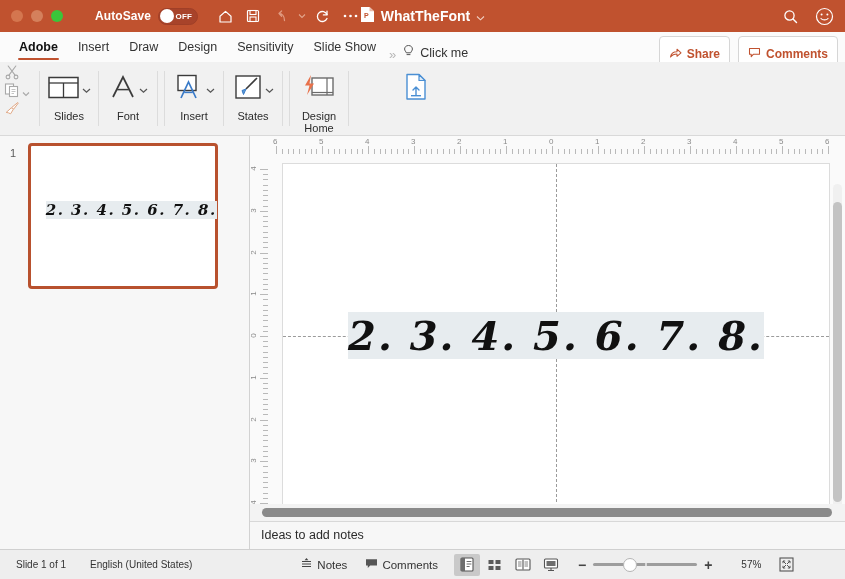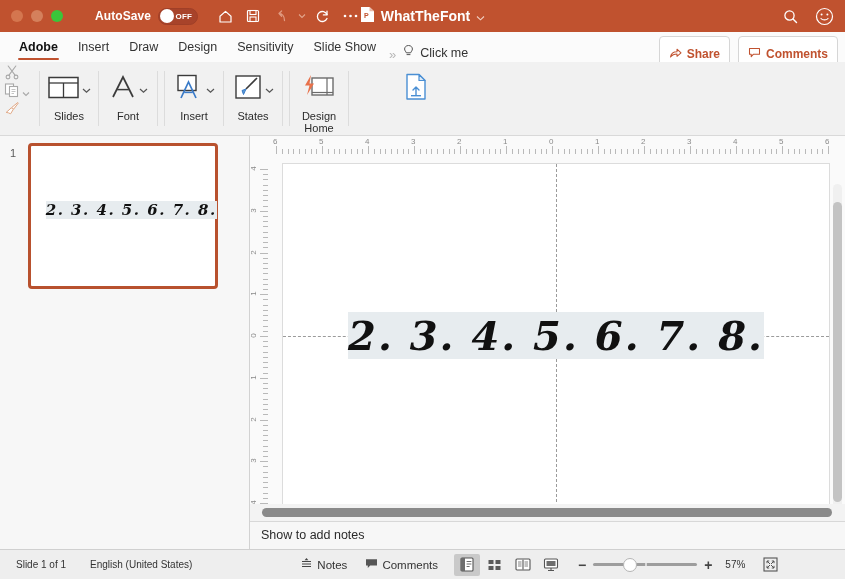--- a/index.html
+++ b/index.html
@@ -748,21 +748,21 @@
         <div class="thumbbar"></div>
       </div>
     </div>
   </div>
 
   <div class="hscrollwrap">
     <div class="hscroll"></div>
   </div>
 
   <div class="notespane">
-    <div class="notestext">Show to add notes</div>
+    <div class="notestext">Ideas to add notes</div>
   </div>
 
   <div class="statusbar">
     <div class="st-item" style="margin-left:16px">Slide 1 of 1</div>
     <div class="st-item" style="margin-left:24px">English (United States)</div>
 
     <div class="st-btn" style="margin-left:108px">
       <span>
         <svg width="13" height="13" viewBox="0 0 13 13">
             <path d="M2 4.5 H11 M2 7 H11 M2 9.5 H11" stroke="#444" stroke-width="1.1"></path>
@@ -814,21 +814,21 @@
     </div>
 
     <div class="zoomrow" style="margin-left:14px">
       <span class="plusminus">−</span>
       <div class="zslider">
         <div class="ztrack"></div>
         <div class="zmid"></div>
         <div class="zknob"></div>
       </div>
       <span class="plusminus">+</span>
-      <span class="st-item" style="margin-left:6px">57%</span>
+      <span class="st-item" style="margin-left:22px">57%</span>
     </div>
 
     <div class="vbtn" style="margin-left:12px">
       <svg width="15" height="15" viewBox="0 0 15 15">
           <rect x="1" y="1" width="13" height="13" fill="none" stroke="#555" stroke-width="1.1"></rect>
           <path d="M4 4 L7 7 M11 4 L8 7 M4 11 L7 8 M11 11 L8 8" stroke="#555" stroke-width="1"></path>
           <path d="M4 4 H6.2 M4 4 V6.2 M11 4 H8.8 M11 4 V6.2 M4 11 H6.2 M4 11 V8.8 M11 11 H8.8 M11 11 V8.8" stroke="#555" stroke-width="1"></path>
         </svg>
     </div>
   </div>

